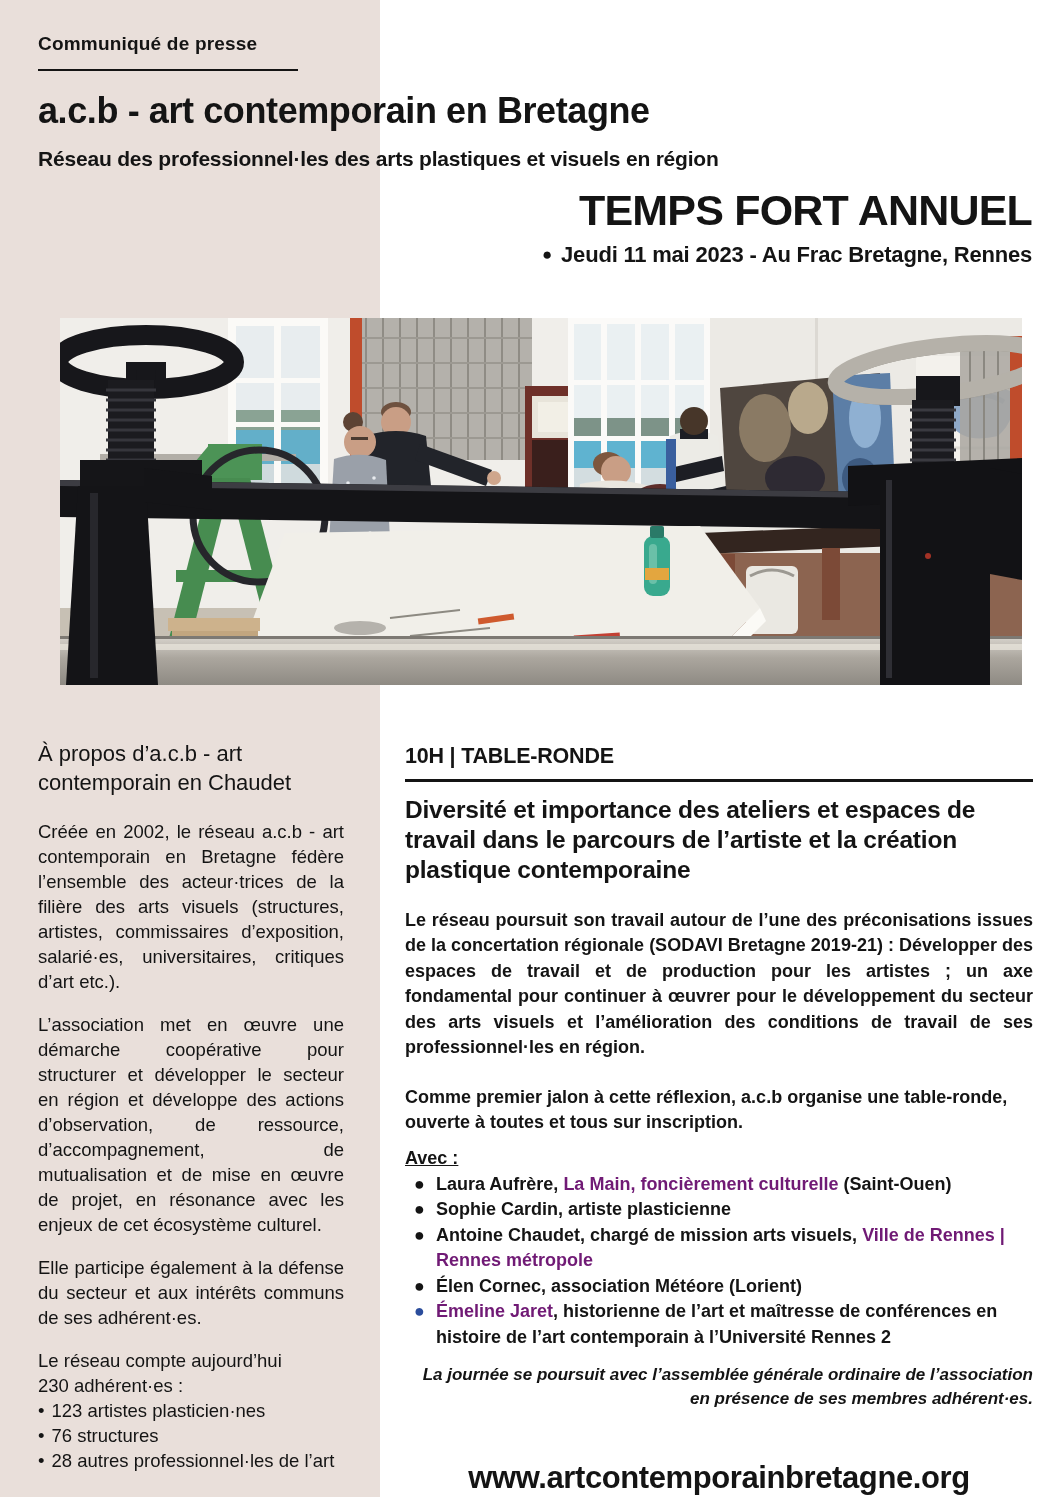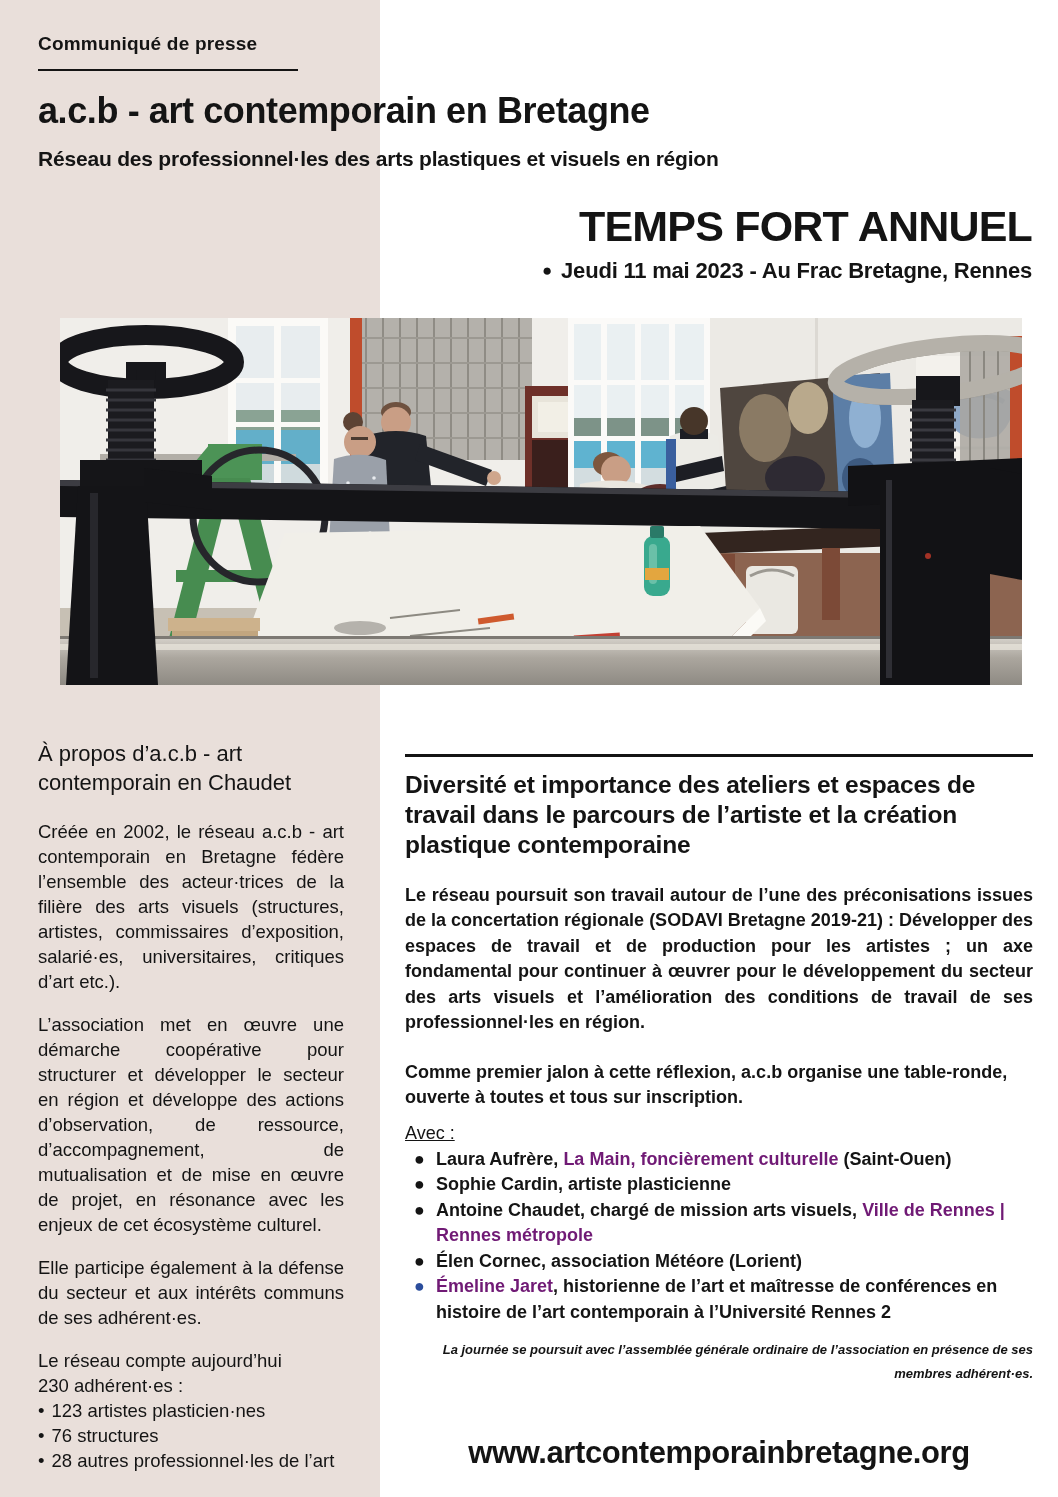--- a/index.html
+++ b/index.html
@@ -7,21 +7,21 @@
     position:relative; width:1058px; height:1497px; background:#fff;
     font-family:"Liberation Sans", sans-serif; color:#141414; overflow:hidden;
   }
   .pink-panel { position:absolute; left:0; top:0; width:380px; height:1497px; background:#e9dfda; }
 
   
   .press-label { position:absolute; left:38px; top:33px; font-size:19px; font-weight:700; letter-spacing:.2px; }
   .press-underline { position:absolute; left:38px; top:69px; width:260px; height:2px; background:#141414; }
   .doc-title { position:absolute; left:38px; top:90px; font-size:36px; font-weight:700; letter-spacing:-.4px; white-space:nowrap; }
   .doc-subtitle { position:absolute; left:38px; top:147px; font-size:21px; font-weight:700; letter-spacing:-.2px; white-space:nowrap; }
-  .event { position:absolute; right:26px; top:204px; text-align:right; }
+  .event { position:absolute; right:26px; top:188px; text-align:right; }
   .event-title { font-size:43px; font-weight:700; letter-spacing:-.8px; line-height:1.05; }
   .event-date { margin-top:9px; font-size:22px; font-weight:700; letter-spacing:-.2px; }
   .event-date .dot { font-size:17px; margin-right:9px; vertical-align:2px; }
 
   
   .photo { position:absolute; left:60px; top:318px; width:962px; height:367px; }
   .photo svg { display:block; width:100%; height:100%; }
 
   
   .left-col { position:absolute; left:38px; top:740px; width:306px; }
@@ -33,27 +33,27 @@
   .member-list li { font-size:18.5px; line-height:25px; }
   .member-list .b { margin-right:7px; }
 
   
   .right-col { position:absolute; left:405px; top:744px; width:628px; }
   .time-slot { margin:0; font-size:21.5px; font-weight:700; letter-spacing:-.2px; }
   .rule { height:3px; background:#141414; margin:10px 0 0; }
   .session-title { margin:13px 0 0; font-size:24.5px; line-height:1.22; font-weight:700; letter-spacing:-.2px; }
   .rbody { margin:23px 0 0; font-size:18px; line-height:25.5px; font-weight:700; text-align:justify; }
   .rbody.second { margin-top:24px; text-align:left; }
-  .with-label { margin:12px 0 0; font-size:18px; font-weight:400; text-decoration:underline; }
+  .with-label { margin:12px 0 0; font-size:18px; font-weight:700; text-decoration:underline; }
   .speakers { list-style:none; margin:3px 0 0; padding:0; font-size:18px; line-height:25.5px; font-weight:700; }
   .speakers li { position:relative; padding-left:31px; }
   .speakers .b { position:absolute; left:9px; top:0; }
   .speakers .link { color:#701a75; }
   .speakers li.blue-bullet .b { color:#2b4d9c; }
-  .closing-note { margin:13px 0 0; font-size:13px; line-height:23.5px; font-weight:700; font-style:italic; text-align:right; }
+  .closing-note { margin:13px 0 0; font-size:17px; line-height:23.5px; font-weight:700; font-style:italic; text-align:right; }
   .website { margin:50px 0 0; font-size:31px; font-weight:700; text-align:center; letter-spacing:-.4px; }
 </style>
 </head>
 <body>
 
 <div class="page">
   <div class="pink-panel"></div>
 
   <div class="press-label">Communiqué de presse</div>
   <div class="press-underline"></div>
@@ -236,20 +236,21 @@
       <p>230 adhérent·es :</p>
       <ul class="member-list">
         <li><span class="b">•</span><span>123 artistes plasticien·nes</span></li>
         <li><span class="b">•</span><span>76 structures</span></li>
         <li><span class="b">•</span><span>28 autres professionnel·les de l’art</span></li>
       </ul>
     </div>
   </div>
 
   <div class="right-col">
+    <h3 class="time-slot">10H | TABLE-RONDE</h3>
     <div class="rule"></div>
     <h2 class="session-title">Diversité et importance des ateliers et espaces de travail dans le parcours de l’artiste et la création plastique contemporaine</h2>
     <p class="rbody">Le réseau poursuit son travail autour de l’une des préconisations issues de la concertation régionale (SODAVI Bretagne 2019-21) : Développer des espaces de travail et de production pour les artistes ; un axe fondamental pour continuer à œuvrer pour le développement du secteur des arts visuels et l’amélioration des conditions de travail de ses professionnel·les en région.</p>
     <p class="rbody second">Comme premier jalon à cette réflexion, a.c.b organise une table-ronde, ouverte à toutes et tous sur inscription.</p>
     <p class="with-label">Avec :</p>
     <ul class="speakers">
       <li>
         <span class="b">●</span><span>Laura Aufrère, </span><span class="link">La Main, foncièrement culturelle</span><span> (Saint-Ouen)</span>
       </li>
       <li>

